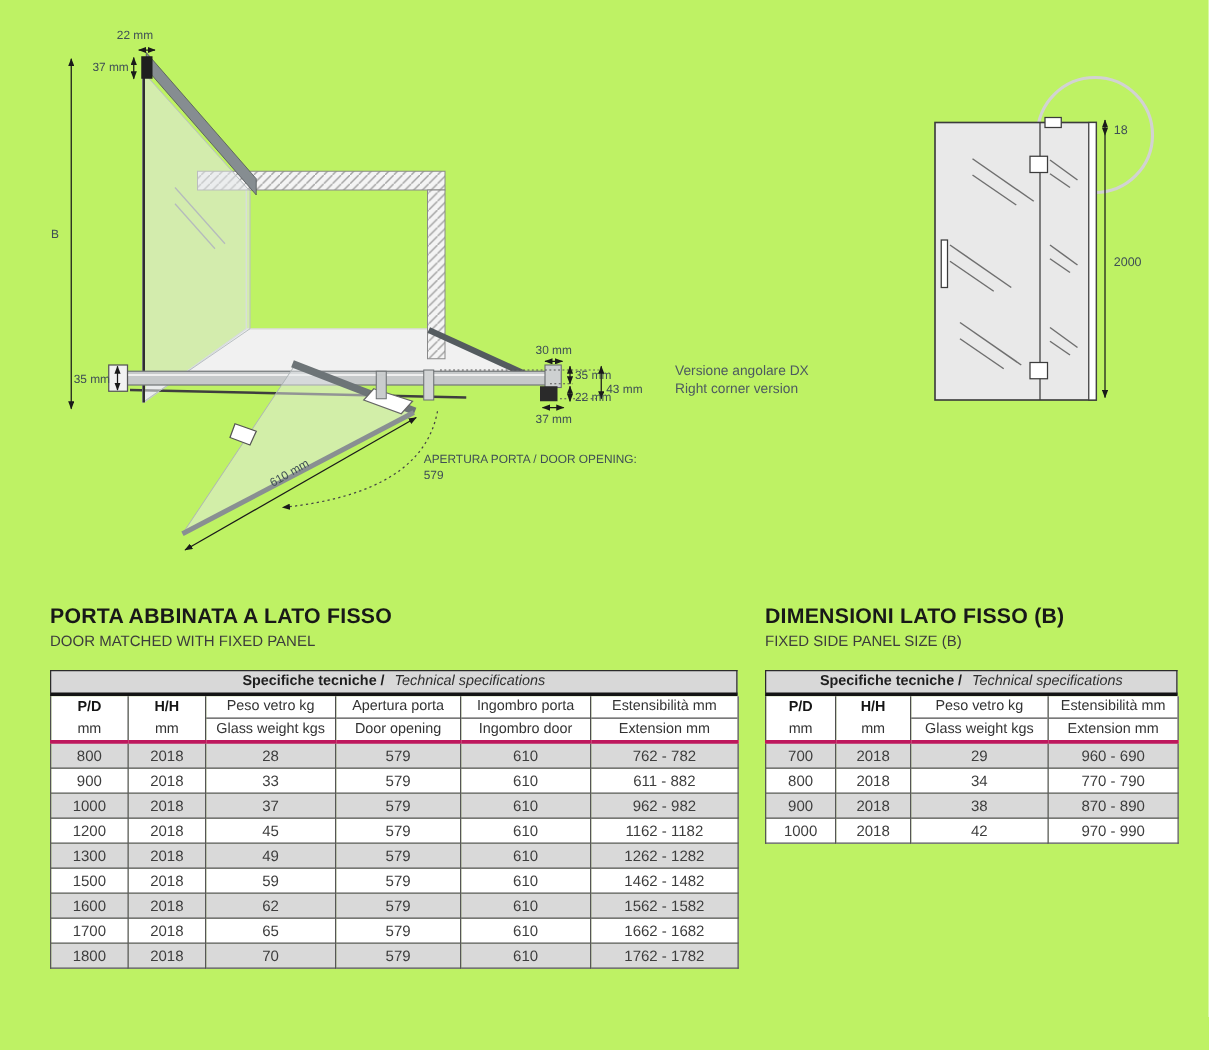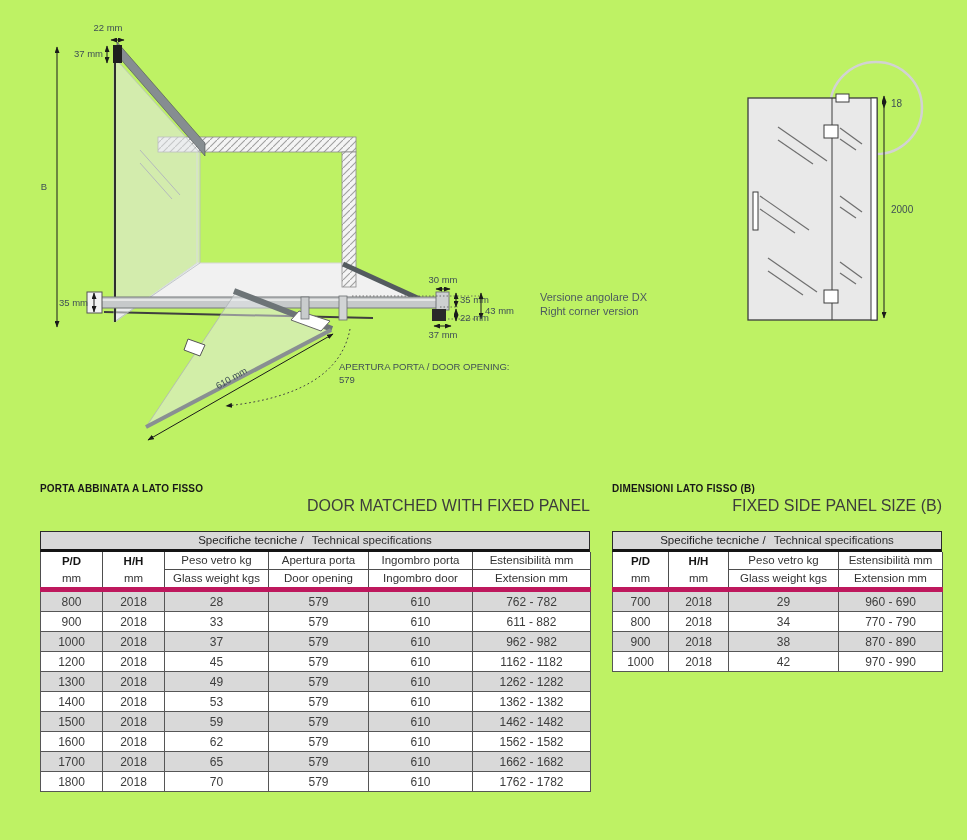--- a/index.html
+++ b/index.html
@@ -6,29 +6,29 @@
   .page{position:relative;width:967px;height:840px;background:#bef264;overflow:hidden;
         font-family:"Liberation Sans",sans-serif;}
   svg text{font-family:"Liberation Sans",sans-serif;}
 
   
   .version-caption{position:absolute;left:540px;top:290px;width:190px;text-align:left;
                    font-size:11px;line-height:14px;color:#4d5a60;}
 
   
   .tbl-wrap{position:absolute;}
-  .tbl-title{font-size:10px;font-weight:700;color:#181818;letter-spacing:.2px;}
-  .tbl-sub{font-size:16px;color:#3c3c3c;margin-top:3px;text-align:right;}
+  .tbl-title{font-size:17px;font-weight:700;color:#181818;letter-spacing:.2px;}
+  .tbl-sub{font-size:12px;color:#3c3c3c;margin-top:3px;}
   .spec-bar{margin-top:16px;background:#d8d8d8;border:1px solid #2b2b2b;border-bottom:3px solid #141414;
             text-align:center;font-size:11.5px;color:#1e1e1e;padding:2px 0 3px 0;}
-  .spec-bar .bold{font-weight:400;}
-  .spec-bar .reg{font-weight:400;margin-left:8px;color:#2e2e2e;}
+  .spec-bar .bold{font-weight:700;}
+  .spec-bar .reg{font-weight:400;margin-left:8px;color:#2e2e2e;font-style:italic;}
   table.spec-table{border-collapse:collapse;table-layout:fixed;width:100%;
                    border-left:1px solid #4e4e4e;border-right:1px solid #4e4e4e;border-bottom:1px solid #565656;}
-  table.spec-table thead th{padding:0;border-left:1px solid #4e4e4e;border-bottom:5px solid #be185d;
+  table.spec-table thead th{padding:0;border-left:1px solid #4e4e4e;border-bottom:3px solid #be185d;
                             font-weight:400;background:#fff;}
   table.spec-table thead th:first-child{border-left:none;}
   th .t,th .b{height:17px;line-height:17px;font-size:11.5px;text-align:center;color:#333;}
   th.lined .t{border-bottom:1px solid #4e4e4e;}
   th.bold .t{font-weight:700;color:#151515;}
   table.spec-table tbody td{height:19px;padding:0;border:1px solid #565656;border-top:1px solid #565656;
                             text-align:center;font-size:12px;color:#3d3d3d;}
   table.spec-table tbody tr:nth-child(odd){background:#d9d9d9;}
   table.spec-table tbody tr:nth-child(even){background:#ffffff;}
 </style>
@@ -233,28 +233,20 @@
           </tr>
           <tr>
             <td>1300</td>
             <td>2018</td>
             <td>49</td>
             <td>579</td>
             <td>610</td>
             <td>1262 - 1282</td>
           </tr>
           <tr>
-            <td>1400</td>
-            <td>2018</td>
-            <td>53</td>
-            <td>579</td>
-            <td>610</td>
-            <td>1362 - 1382</td>
-          </tr>
-          <tr>
             <td>1500</td>
             <td>2018</td>
             <td>59</td>
             <td>579</td>
             <td>610</td>
             <td>1462 - 1482</td>
           </tr>
           <tr>
             <td>1600</td>
             <td>2018</td>

